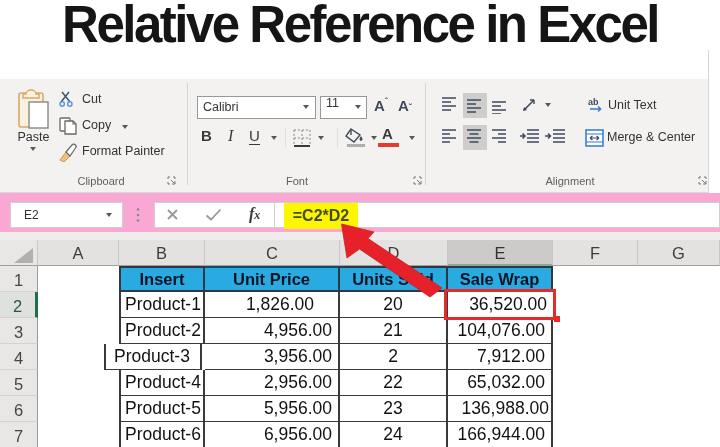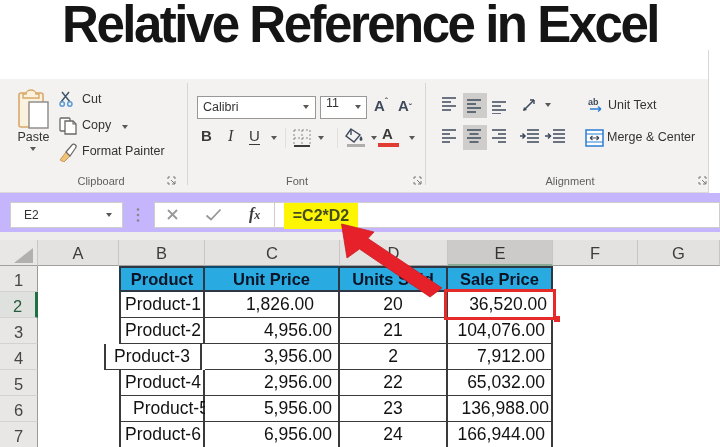--- a/index.html
+++ b/index.html
@@ -22,21 +22,21 @@
   #ribbon { position:absolute; left:0; top:79px; width:720px; height:114px; background:#f4f2f0;
     border-bottom:1px solid #dcdad8; }
   .rsep { position:absolute; top:4px; height:102px; width:1px; background:#d8d5d3; }
   .glabel { position:absolute; top:96px; font-size:11px; color:#605e5c; text-align:center; }
   .ricon { position:absolute; }
   .rtext { position:absolute; font-size:12.5px; color:#333; white-space:nowrap; }
   .caret { position:absolute; width:0; height:0; border-left:3.5px solid transparent;
     border-right:3.5px solid transparent; border-top:4px solid #5a5856; }
 
   
-  #fbar { position:absolute; left:0; top:193px; width:720px; height:39px; background:#c4b5fd; }
+  #fbar { position:absolute; left:0; top:193px; width:720px; height:39px; background:#f9a8d4; }
   .fbox { position:absolute; top:9px; height:26px; background:#fff; border:1px solid #d0cecc; }
 
   
   #grid { position:absolute; left:0; top:240px; width:720px; height:207px; background:#fff; }
   .colhead { position:absolute; top:0; height:26px; background:#e4e2e0; color:#3d3d3d;
     font-size:16.5px; text-align:center; line-height:26px; border-right:1px solid #c9c7c5;
     border-bottom:1.5px solid #a2a09e; }
   .rowhead { position:absolute; left:0; width:38px; height:26px; background:#e9e7e5; color:#454545;
     font-size:16.5px; text-align:center; line-height:28px; border-right:1px solid #9c9a98;
     border-bottom:1px solid #d4d2d0; }
@@ -221,24 +221,24 @@
     <div class="abs" style="left:14px; top:8px; width:0; height:0; border-left:19px solid transparent; border-bottom:15px solid #b2b0ae;"></div>
 
     <div class="rowhead" style="top:26px;">1</div>
     <div class="rowhead" style="top:52px; background:#dfe1df; color:#27593b; border-right:3px solid #1f7145;">2</div>
     <div class="rowhead" style="top:78px;">3</div>
     <div class="rowhead" style="top:104px;">4</div>
     <div class="rowhead" style="top:130px;">5</div>
     <div class="rowhead" style="top:156px;">6</div>
     <div class="rowhead" style="top:182px; height:25px; border-bottom:none;">7</div>
 
-    <div class="hcell" style="left:119px; top:26px; width:86px; height:26px; border-left:2px solid #2e3844; border-top:2px solid #2e3844;">Product</div>
+    <div class="hcell" style="left:119px; top:26px; width:86px; height:26px; border-left:2px solid #2e3844; border-top:2px solid #2e3844;">Insert</div>
     <div class="hcell" style="left:205px; top:26px; width:135px; height:26px; border-top:2px solid #0c4a6e;">Unit Price</div>
     <div class="hcell" style="left:340px; top:26px; width:108px; height:26px; border-top:2px solid #2e3844;">Units Sold</div>
-    <div class="hcell" style="left:448px; top:26px; width:105px; height:26px; border-top:2px solid #2e3844;">Sale Price</div>
+    <div class="hcell" style="left:448px; top:26px; width:105px; height:26px; border-top:2px solid #2e3844;">Sale Wrap</div>
 
     <div class="cell" style="left:119px; top:52px; width:86px; height:26px; border-left:2px solid #3a3a3a; padding-left:4px;">Product-1</div>
     <div class="cell" style="left:205px; top:52px; width:135px; height:26px; text-align:right; padding-right:24px;">1,826.00</div>
     <div class="cell" style="left:340px; top:52px; width:108px; height:26px; text-align:center;">20</div>
     <div class="cell" style="left:448px; top:52px; width:105px; height:26px; text-align:right; padding-right:6px; border-right:none;">36,520.00</div>
 
     <div class="cell" style="left:119px; top:78px; width:86px; height:26px; border-left:2px solid #3a3a3a; padding-left:4px;">Product-2</div>
     <div class="cell" style="left:205px; top:78px; width:135px; height:26px; text-align:right; padding-right:6px;">4,956.00</div>
     <div class="cell" style="left:340px; top:78px; width:108px; height:26px; text-align:center;">21</div>
     <div class="cell" style="left:448px; top:78px; width:105px; height:26px; text-align:right; padding-right:6px;">104,076.00</div>
@@ -246,21 +246,21 @@
     <div class="cell" style="left:104px; top:104px; width:98px; height:26px; border-left:2px solid #3a3a3a; padding-left:8px;">Product-3</div>
     <div class="cell" style="left:205px; top:104px; width:135px; height:26px; text-align:right; padding-right:6px;">3,956.00</div>
     <div class="cell" style="left:340px; top:104px; width:108px; height:26px; text-align:center;">2</div>
     <div class="cell" style="left:448px; top:104px; width:105px; height:26px; text-align:right; padding-right:6px;">7,912.00</div>
 
     <div class="cell" style="left:119px; top:130px; width:86px; height:26px; border-left:2px solid #3a3a3a; padding-left:4px;">Product-4</div>
     <div class="cell" style="left:205px; top:130px; width:135px; height:26px; text-align:right; padding-right:6px;">2,956.00</div>
     <div class="cell" style="left:340px; top:130px; width:108px; height:26px; text-align:center;">22</div>
     <div class="cell" style="left:448px; top:130px; width:105px; height:26px; text-align:right; padding-right:6px;">65,032.00</div>
 
-    <div class="cell" style="left:119px; top:156px; width:86px; height:26px; border-left:2px solid #3a3a3a; padding-left:12px;">Product-5</div>
+    <div class="cell" style="left:119px; top:156px; width:86px; height:26px; border-left:2px solid #3a3a3a; padding-left:4px;">Product-5</div>
     <div class="cell" style="left:205px; top:156px; width:135px; height:26px; text-align:right; padding-right:6px;">5,956.00</div>
     <div class="cell" style="left:340px; top:156px; width:108px; height:26px; text-align:center;">23</div>
     <div class="cell" style="left:448px; top:156px; width:105px; height:26px; text-align:right; padding-right:2px;">136,988.00</div>
 
     <div class="cell" style="left:119px; top:182px; width:86px; height:25px; border-left:2px solid #3a3a3a; padding-left:4px; border-bottom:none;">Product-6</div>
     <div class="cell" style="left:205px; top:182px; width:135px; height:25px; text-align:right; padding-right:6px; border-bottom:none;">6,956.00</div>
     <div class="cell" style="left:340px; top:182px; width:108px; height:25px; text-align:center; border-bottom:none;">24</div>
     <div class="cell" style="left:448px; top:182px; width:105px; height:25px; text-align:right; padding-right:6px; border-bottom:none;">166,944.00</div>
 
     <div class="abs" style="left:444px; top:49px; width:112px; height:31px; border:3px solid #e62a2a;"></div>

